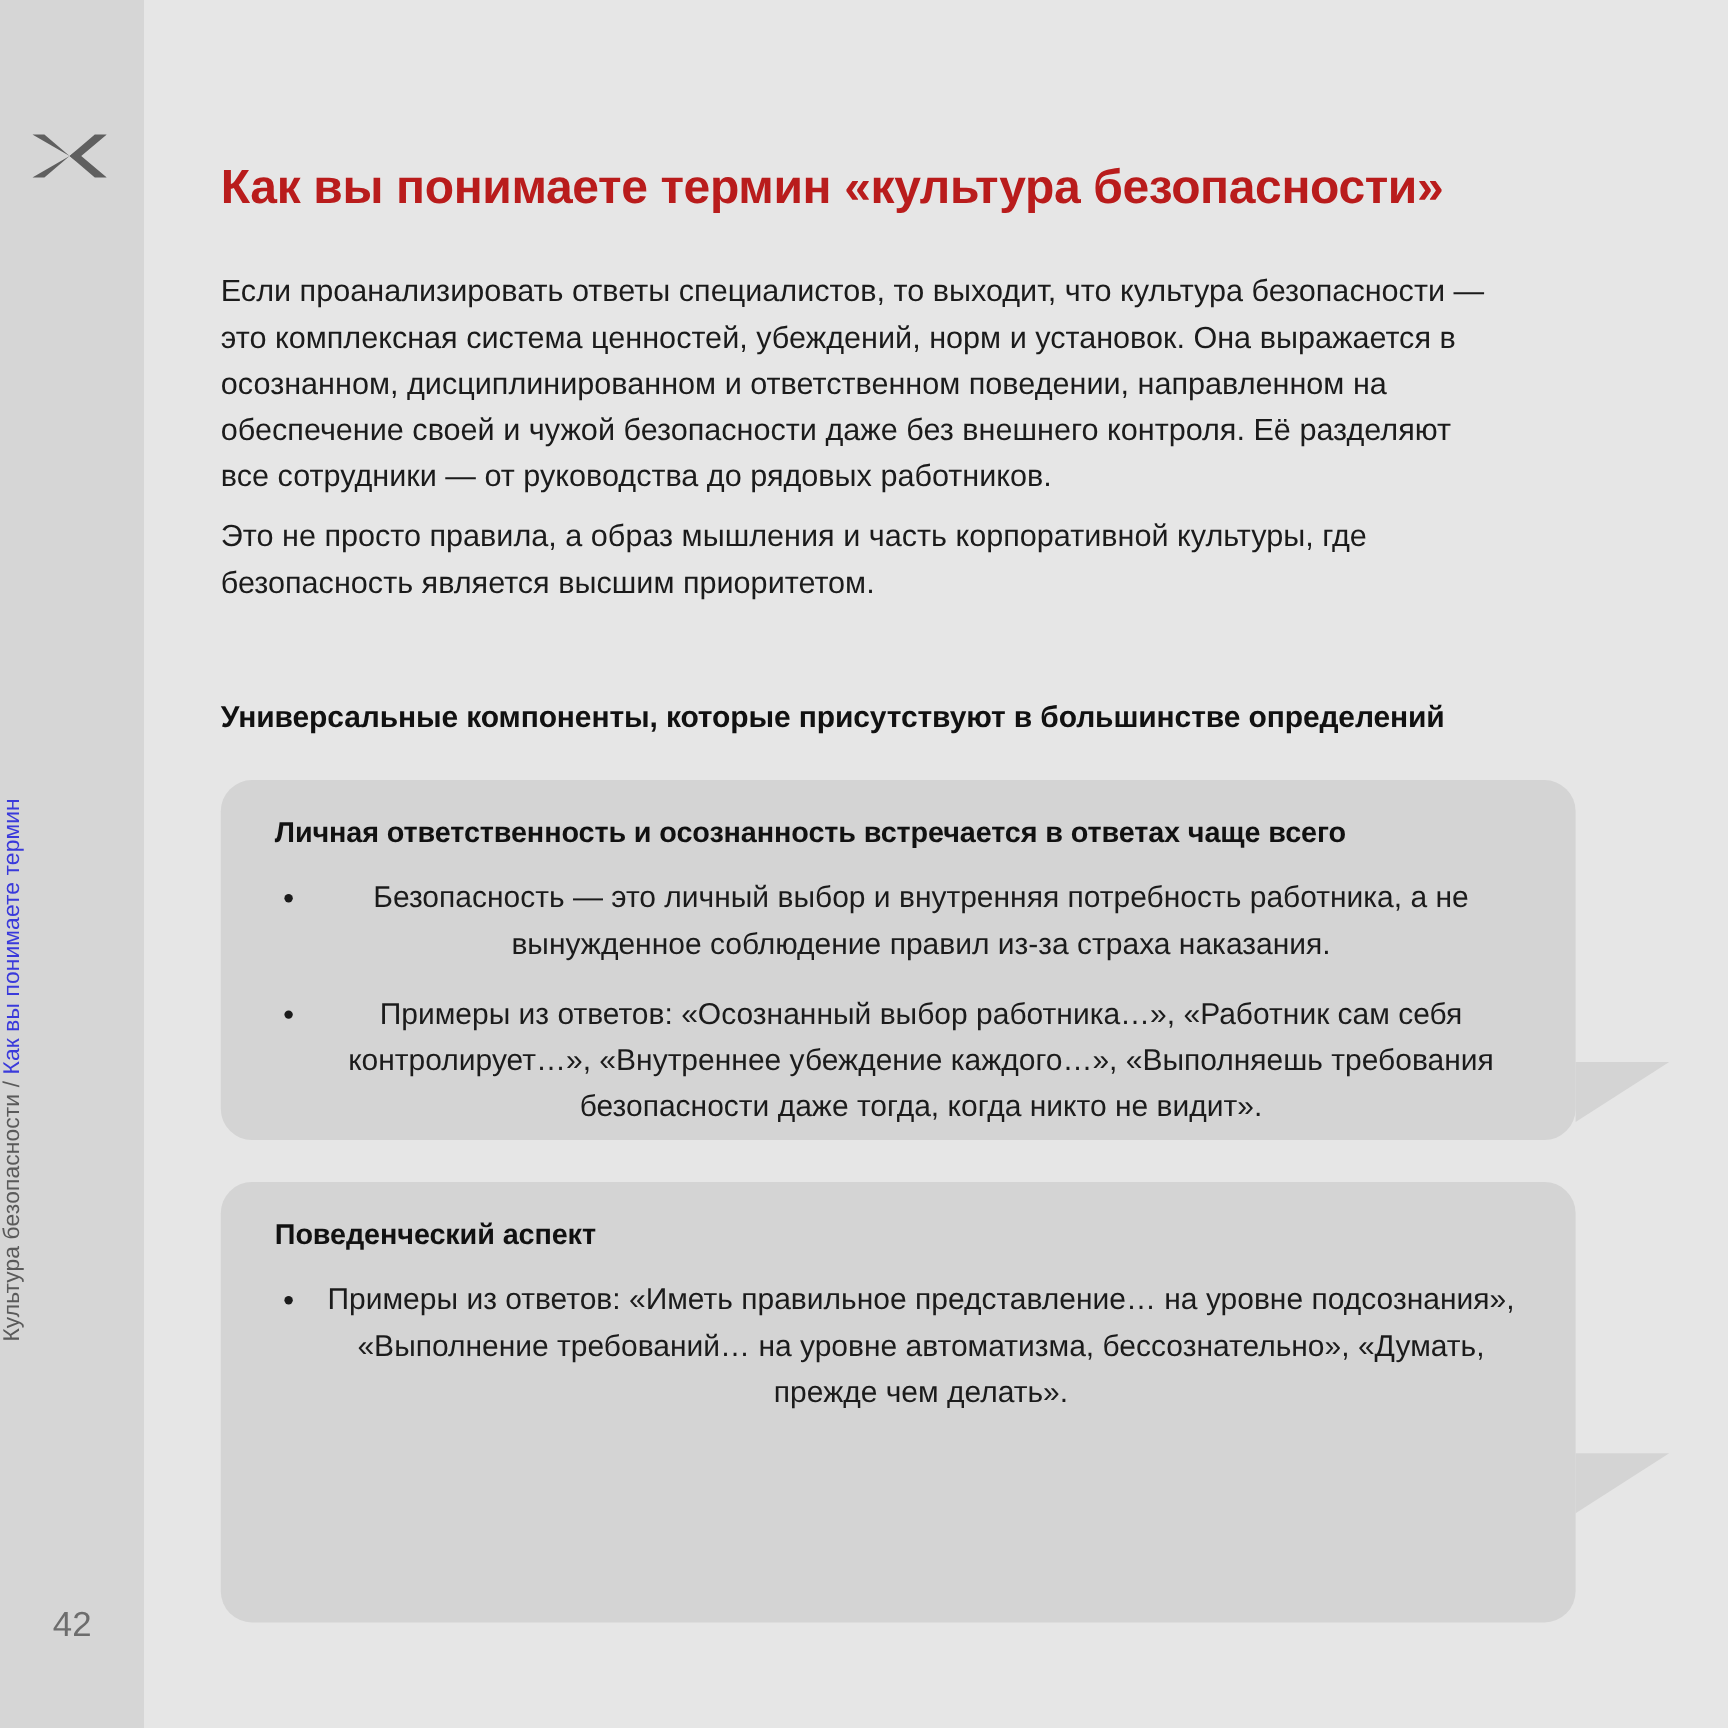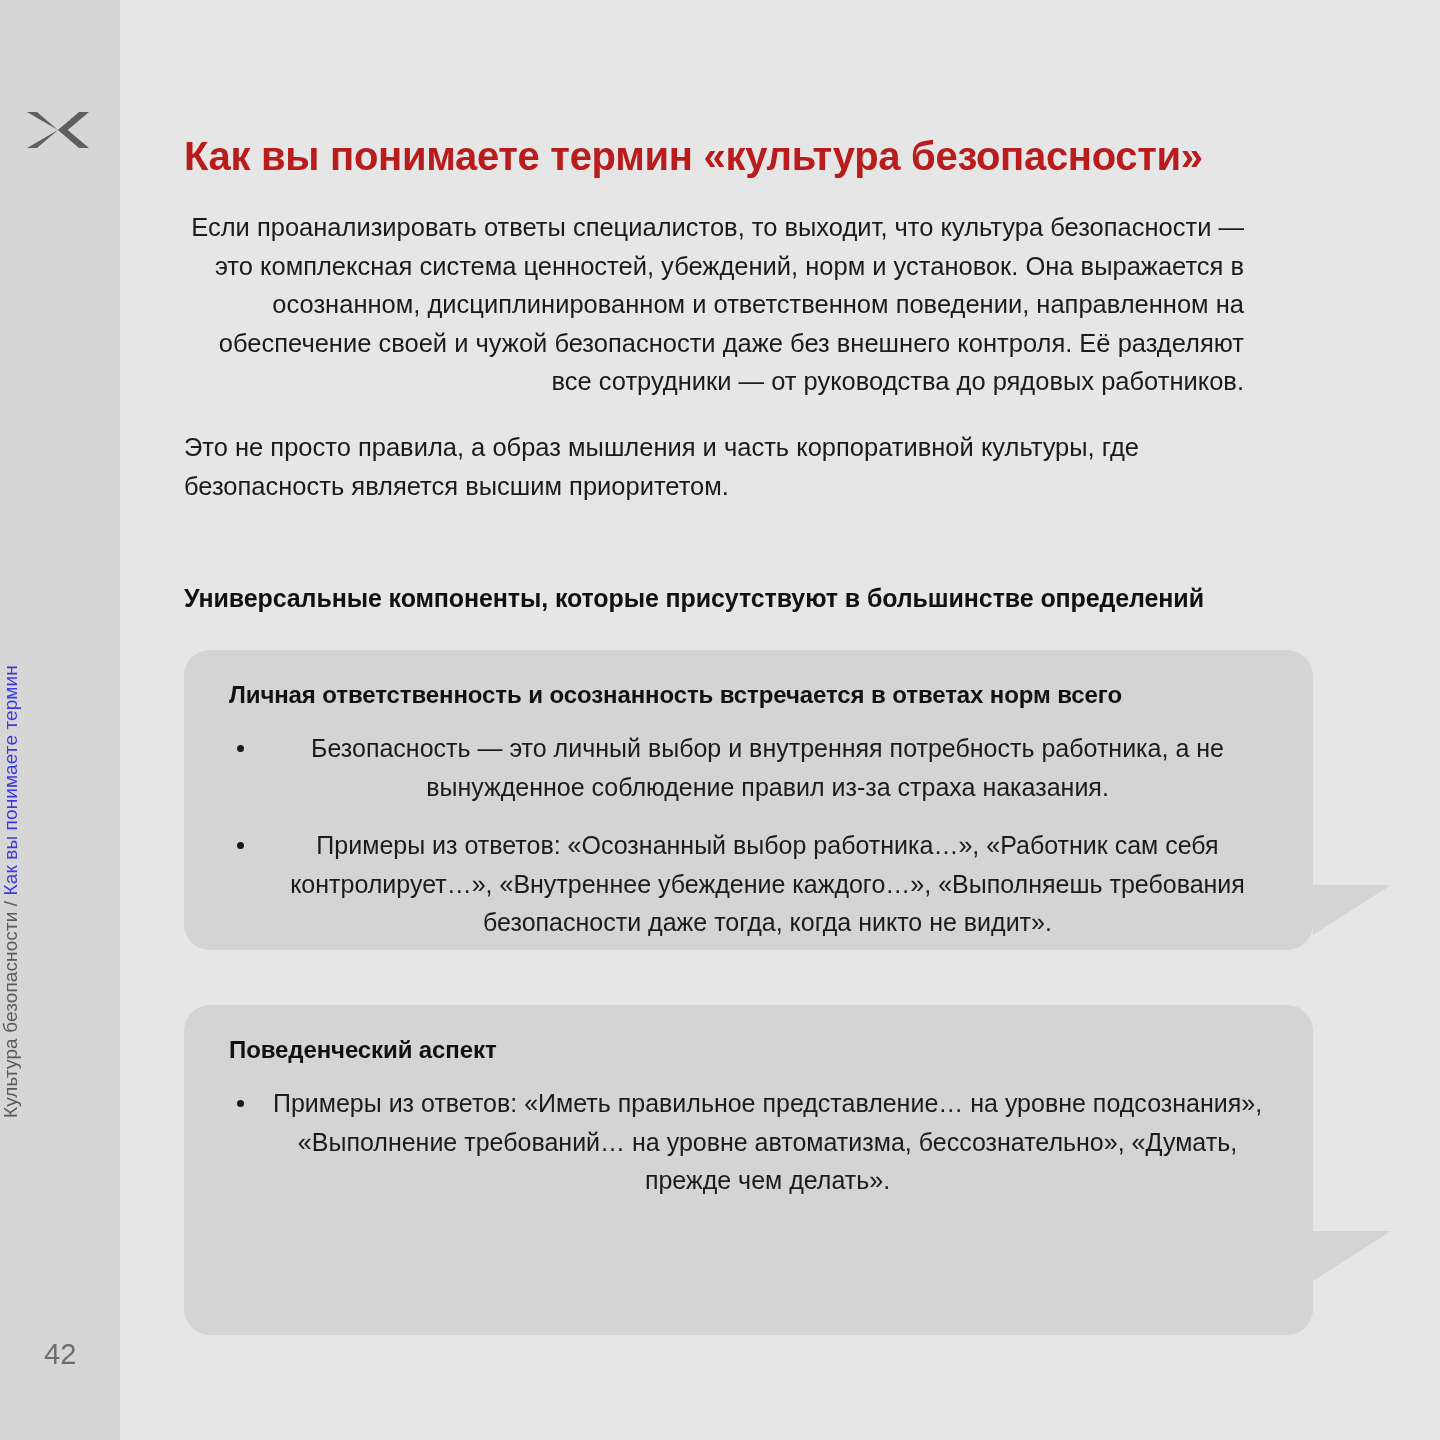--- a/index.html
+++ b/index.html
@@ -88,21 +88,21 @@
   }
 
   .para {
     position: absolute;
     left: 0;
     width: 1060px;
     font-size: 25.5px;
     line-height: 38.5px;
     color: #1b1b1b;
   }
-  .para-1 { top: 208px; text-align: right; }
+  .para-1 { top: 224px; }
   .para-2 { top: 428px; }
 
   .section-heading {
     position: absolute;
     left: 0;
     top: 584px;
     width: 1200px;
     font-size: 25px;
     font-weight: 700;
     color: #111111;
@@ -111,21 +111,21 @@
 
   
   .card {
     position: absolute;
     left: 0;
     width: 1129px;
     background: #d4d4d4;
     border-radius: 26px;
   }
   .card-1 { top: 650px; height: 300px; }
-  .card-2 { top: 985px; height: 330px; margin-top: 20px; }
+  .card-2 { top: 985px; height: 367px; }
 
   .card-tail {
     position: absolute;
     right: -78px;
     width: 0;
     height: 0;
     border-style: solid;
     border-width: 0 0 50px 78px;
     border-color: transparent transparent transparent #d4d4d4;
   }
@@ -200,21 +200,21 @@
 
     <p class="para para-1">Если проанализировать ответы специалистов, то выходит, что культура безопасности — это комплексная система ценностей, убеждений, норм и установок. Она выражается в осознанном, дисциплинированном и ответственном поведении, направленном на обеспечение своей и чужой безопасности даже без внешнего контроля. Её разделяют все сотрудники — от руководства до рядовых работников.</p>
 
     <p class="para para-2">Это не просто правила, а образ мышления и часть корпоративной культуры, где безопасность является высшим приоритетом.</p>
 
     <h2 class="section-heading">Универсальные компоненты, которые присутствуют в большинстве определений</h2>
 
     <div class="card card-1">
       <div class="card-tail"></div>
       <div class="card-inner">
-        <div class="card-title">Личная ответственность и осознанность встречается в ответах норм всего</div>
+        <div class="card-title">Личная ответственность и осознанность встречается в ответах чаще всего</div>
         <ul class="bullets">
           <li class="bullet">
             <span class="bullet-dot"></span>
             <span>Безопасность — это личный выбор и внутренняя потребность работника, а не вынужденное соблюдение правил из-за страха наказания.</span>
           </li>
           <li class="bullet">
             <span class="bullet-dot"></span>
             <span>Примеры из ответов: «Осознанный выбор работника…», «Работник сам себя контролирует…», «Внутреннее убеждение каждого…», «Выполняешь требования безопасности даже тогда, когда никто не видит».</span>
           </li>
         </ul>

